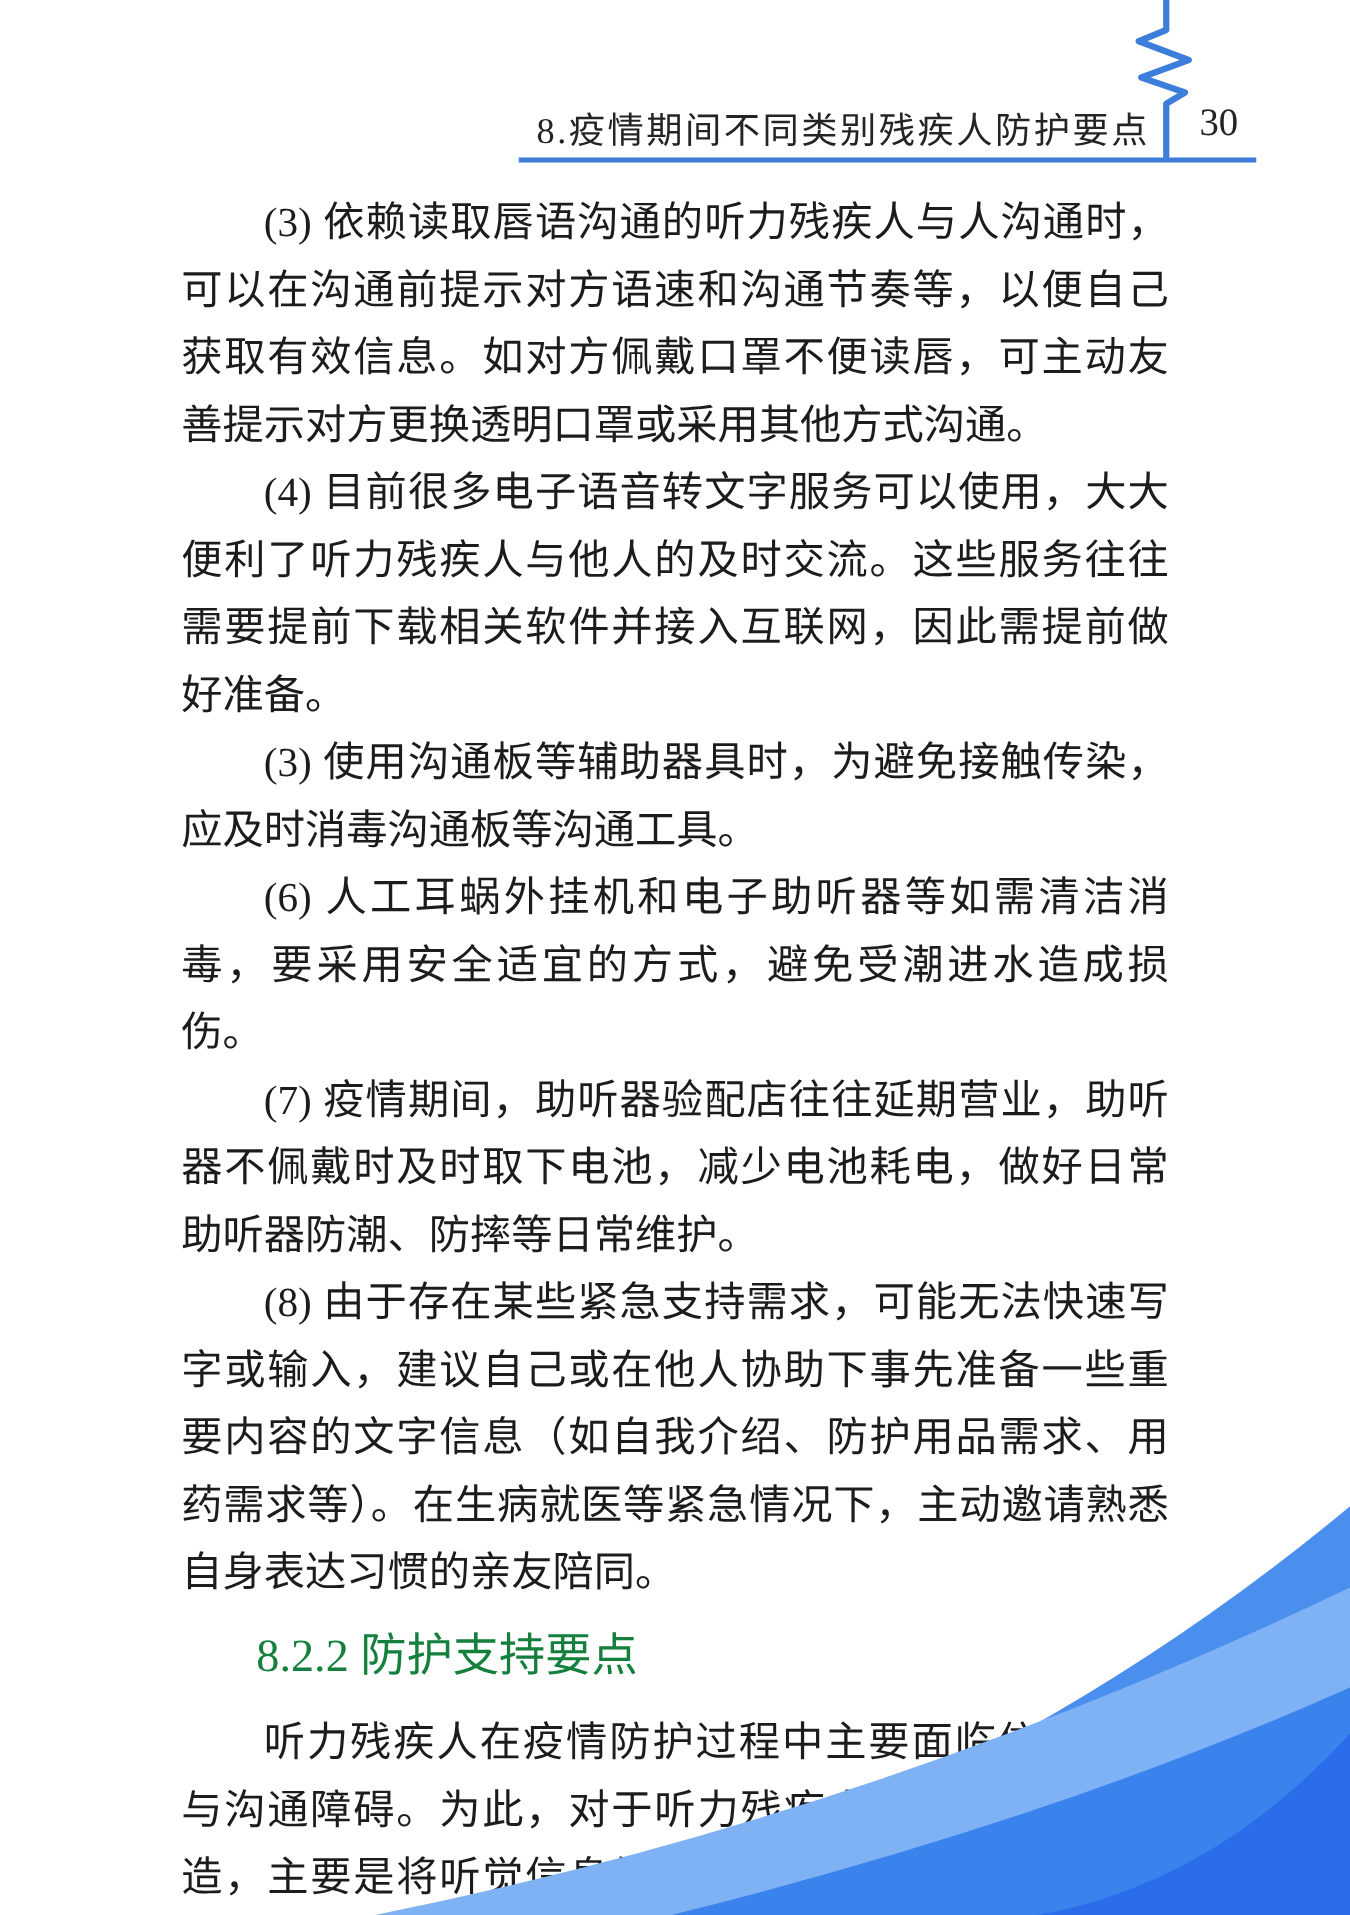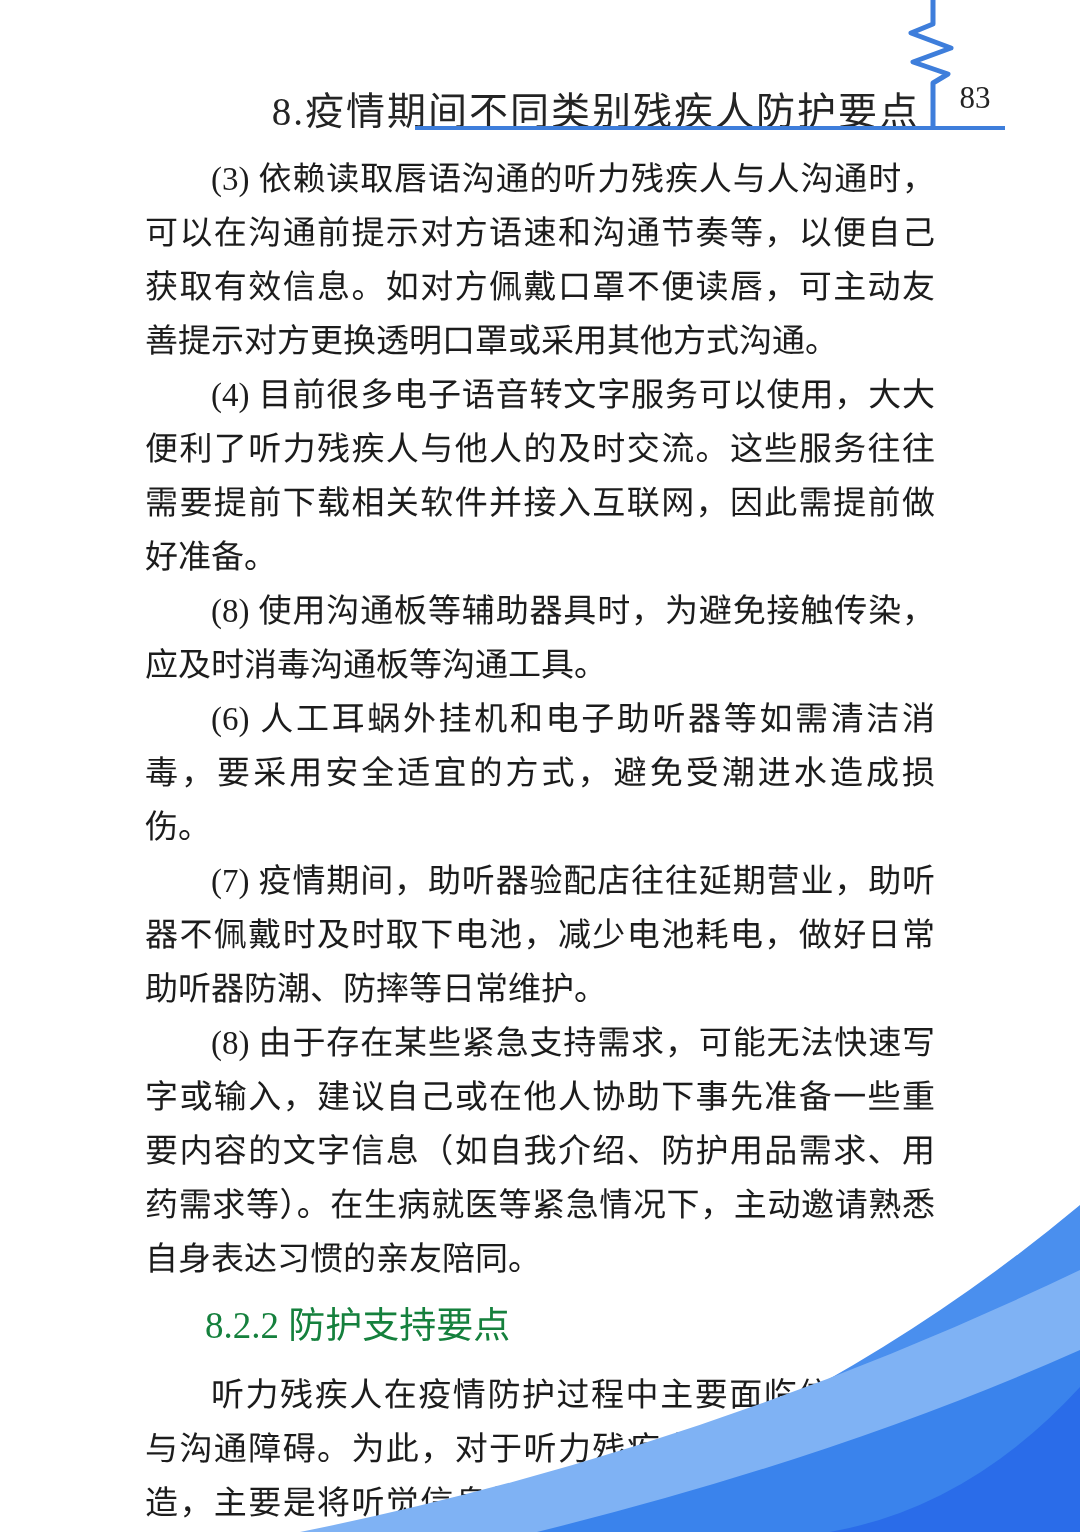--- a/index.html
+++ b/index.html
@@ -11,21 +11,21 @@
     overflow: hidden;
     font-family: "Liberation Serif", "DejaVu Serif", serif;
     color: #1c1c1c;
   }
 
   
   .header-title {
     position: absolute;
     top: 80px;
     right: 160px;
-    font-size: 39px;
+    font-size: 29px;
     letter-spacing: 2px;
     color: #242424;
     white-space: nowrap;
   }
   .page-number {
     position: absolute;
     top: 80px;
     left: 945px;
     width: 60px;
     text-align: center;
@@ -82,32 +82,32 @@
     display: block;
   }
 </style>
 </head>
 <body>
 
 <div class="page">
 
   <div class="header-title">8.疫情期间不同类别残疾人防护要点</div>
 
-  <div class="page-number">83</div>
+  <div class="page-number">30</div>
 
   <div class="header-rule"></div>
 
   <svg class="zigzag" viewBox="0 0 70 128" aria-hidden="true">
     <polyline points="30,0 30,24 8,33 48,48 10,62 45,74 30,83 30,128" fill="none" stroke="#3e7edb" stroke-width="5" stroke-linejoin="round" stroke-linecap="round"></polyline>
   </svg>
 
   <div class="content">
     <p>(3) 依赖读取唇语沟通的听力残疾人与人沟通时，可以在沟通前提示对方语速和沟通节奏等，以便自己获取有效信息。如对方佩戴口罩不便读唇，可主动友善提示对方更换透明口罩或采用其他方式沟通。</p>
     <p>(4) 目前很多电子语音转文字服务可以使用，大大便利了听力残疾人与他人的及时交流。这些服务往往需要提前下载相关软件并接入互联网，因此需提前做好准备。</p>
-    <p>(8) 使用沟通板等辅助器具时，为避免接触传染，应及时消毒沟通板等沟通工具。</p>
+    <p>(3) 使用沟通板等辅助器具时，为避免接触传染，应及时消毒沟通板等沟通工具。</p>
     <p>(6) 人工耳蜗外挂机和电子助听器等如需清洁消毒，要采用安全适宜的方式，避免受潮进水造成损伤。</p>
     <p>(7) 疫情期间，助听器验配店往往延期营业，助听器不佩戴时及时取下电池，减少电池耗电，做好日常助听器防潮、防摔等日常维护。</p>
     <p>(8) 由于存在某些紧急支持需求，可能无法快速写字或输入，建议自己或在他人协助下事先准备一些重要内容的文字信息（如自我介绍、防护用品需求、用药需求等）。在生病就医等紧急情况下，主动邀请熟悉自身表达习惯的亲友陪同。</p>
 
     <h2 class="section-heading">8.2.2 防护支持要点</h2>
 
     <p>听力残疾人在疫情防护过程中主要面临信息障碍与沟通障碍。为此，对于听力残疾人的无障碍环境营造，主要是将听觉信息转化为视觉信息。单纯言语残疾人（无伴随听力残疾）在信息（视觉、听觉）获取上没有困难，只是无法像非言语残疾</p>
   </div>
 
   <svg class="waves" viewBox="0 0 1080 420" preserveAspectRatio="none" aria-hidden="true">

